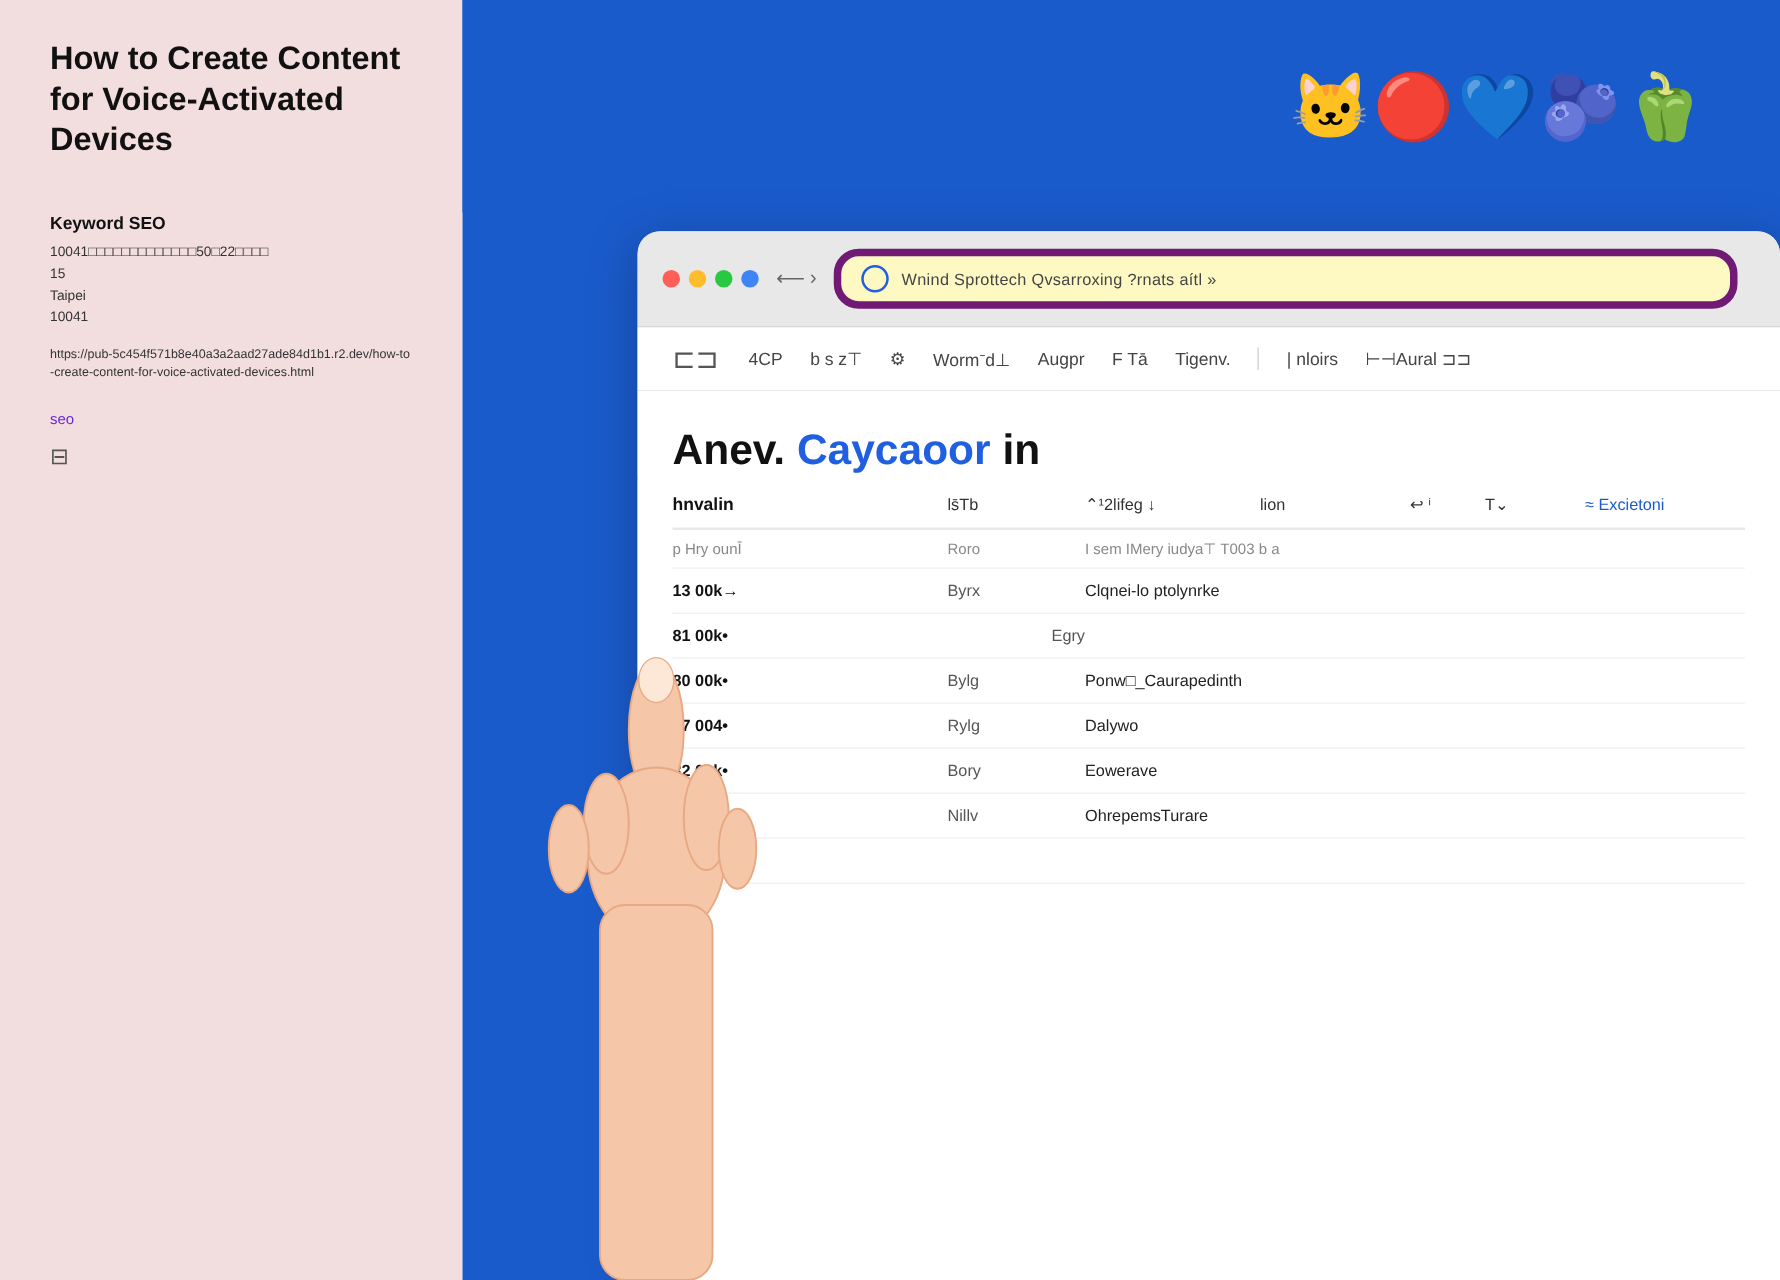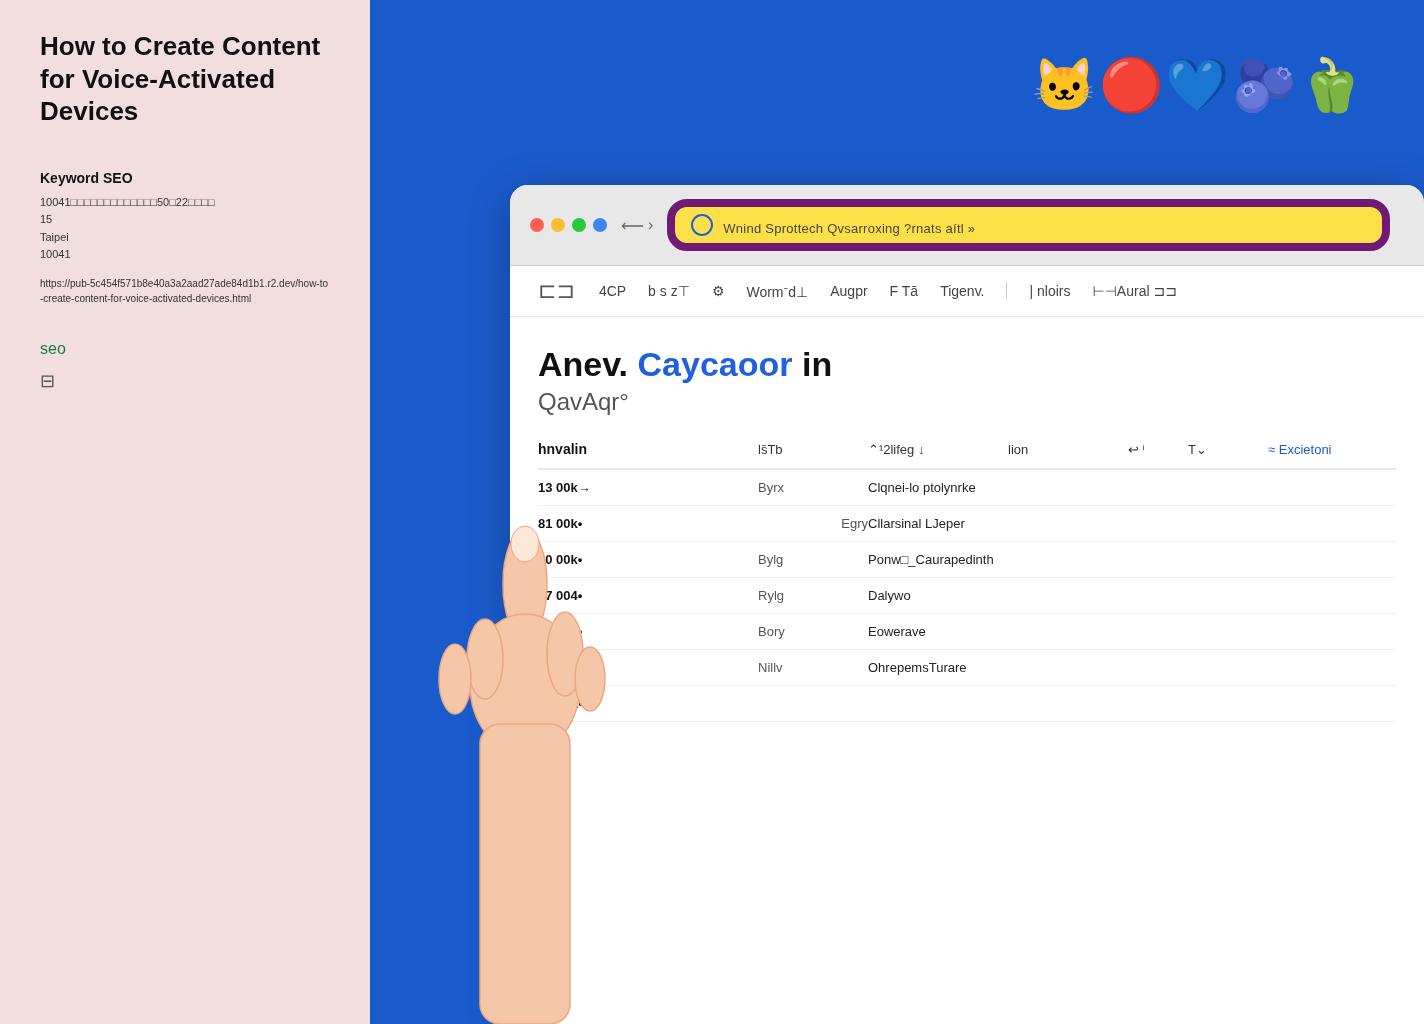--- a/index.html
+++ b/index.html
@@ -40,23 +40,23 @@
       line-height: 1.6;
     }
     .sidebar-url {
       font-size: 10px;
       color: #333;
       word-break: break-all;
       line-height: 1.5;
       margin-top: 4px;
     }
     .sidebar-tag {
-      font-size: 16px;
-      color: #15803d;
-      margin-top: 26px;
+      font-size: 12px;
+      color: #6d28d9;
+      margin-top: 14px;
     }
     .sidebar-icon {
       font-size: 18px;
       color: #555;
       margin-top: 4px;
     }
 
     
     .main {
       flex: 1;
@@ -126,27 +126,27 @@
 
     .nav-arrows {
       display: flex;
       gap: 4px;
       align-items: center;
       color: #666;
       font-size: 16px;
     }
     .address-bar {
       flex: 1;
-      background: #fde047;
+      background: #fef9c3;
       border-radius: 20px;
       padding: 7px 16px;
       display: flex;
-      align-items: flex-end;
+      align-items: center;
       gap: 10px;
-      border: 8px solid #701a75;
+      border: 6px solid #701a75;
     }
     .address-circle {
       width: 22px;
       height: 22px;
       border-radius: 50%;
       border: 2.5px solid #2060e0;
       flex-shrink: 0;
     }
     .address-text {
       font-size: 13px;
@@ -352,46 +352,49 @@
           <div class="nav-divider"></div>
           <span class="nav-item">| nloirs</span>
           <span class="nav-item">⊢⊣Aural ⊐⊐</span>
         </div>
       </div>
 
       <div class="page-heading">
         <div class="page-heading-title">
           <span>Anev. </span><span class="blue-text">Caycaoor</span><span> in</span>
         </div>
-        <div class="page-heading-sub">  QavAqr°</div>
       </div>
 
       <div class="table-container">
 
         <div class="table-header">
           <div class="th th-main">hnvalin</div>
           <div class="th th-vol">ls̄Tb</div>
           <div class="th th-trend">⌃¹2lifeg ↓</div>
           <div class="th th-intent">lion</div>
           <div class="th th-arrow">↩ ⁱ</div>
           <div class="th th-tk">T⌄</div>
           <div class="th th-export">≈ Excietoni</div>
         </div>
 
+        <div class="table-subheader">
+          <div style="width:220px">p  Hry ounĪ</div>
+          <div style="width:110px">Roro</div>
+          <div style="flex:1">I sem IMery iudya⊤  T003 b a</div>
+        </div>
 
         <div id="table-rows">
             <div class="table-row-item">
       <div class="td td-vol" style="width:220px;">13 00k→</div>
       <div class="td td-name" style="width:110px;">Byrx</div>
       <div class="td td-keyword" style="flex:1;">Clqnei-lo ptolynrke</div>
     </div>
             <div class="table-row-item">
       <div class="td td-vol" style="width:220px;">81  00k•</div>
       <div class="td td-name" style="width:110px;text-align:right;">Egry</div>
-      <div class="td td-keyword" style="flex:1;">Cllarsinal LJeper</div>
     </div>
             <div class="table-row-item">
       <div class="td td-vol" style="width:220px;">80 00k•</div>
       <div class="td td-name" style="width:110px;">Bylg</div>
       <div class="td td-keyword" style="flex:1;">Ponw□_Caurapedinth</div>
     </div>
             <div class="table-row-item">
       <div class="td td-vol" style="width:220px;">17 004•</div>
       <div class="td td-name" style="width:110px;">Rylg</div>
       <div class="td td-keyword" style="flex:1;">Dalywo</div>

